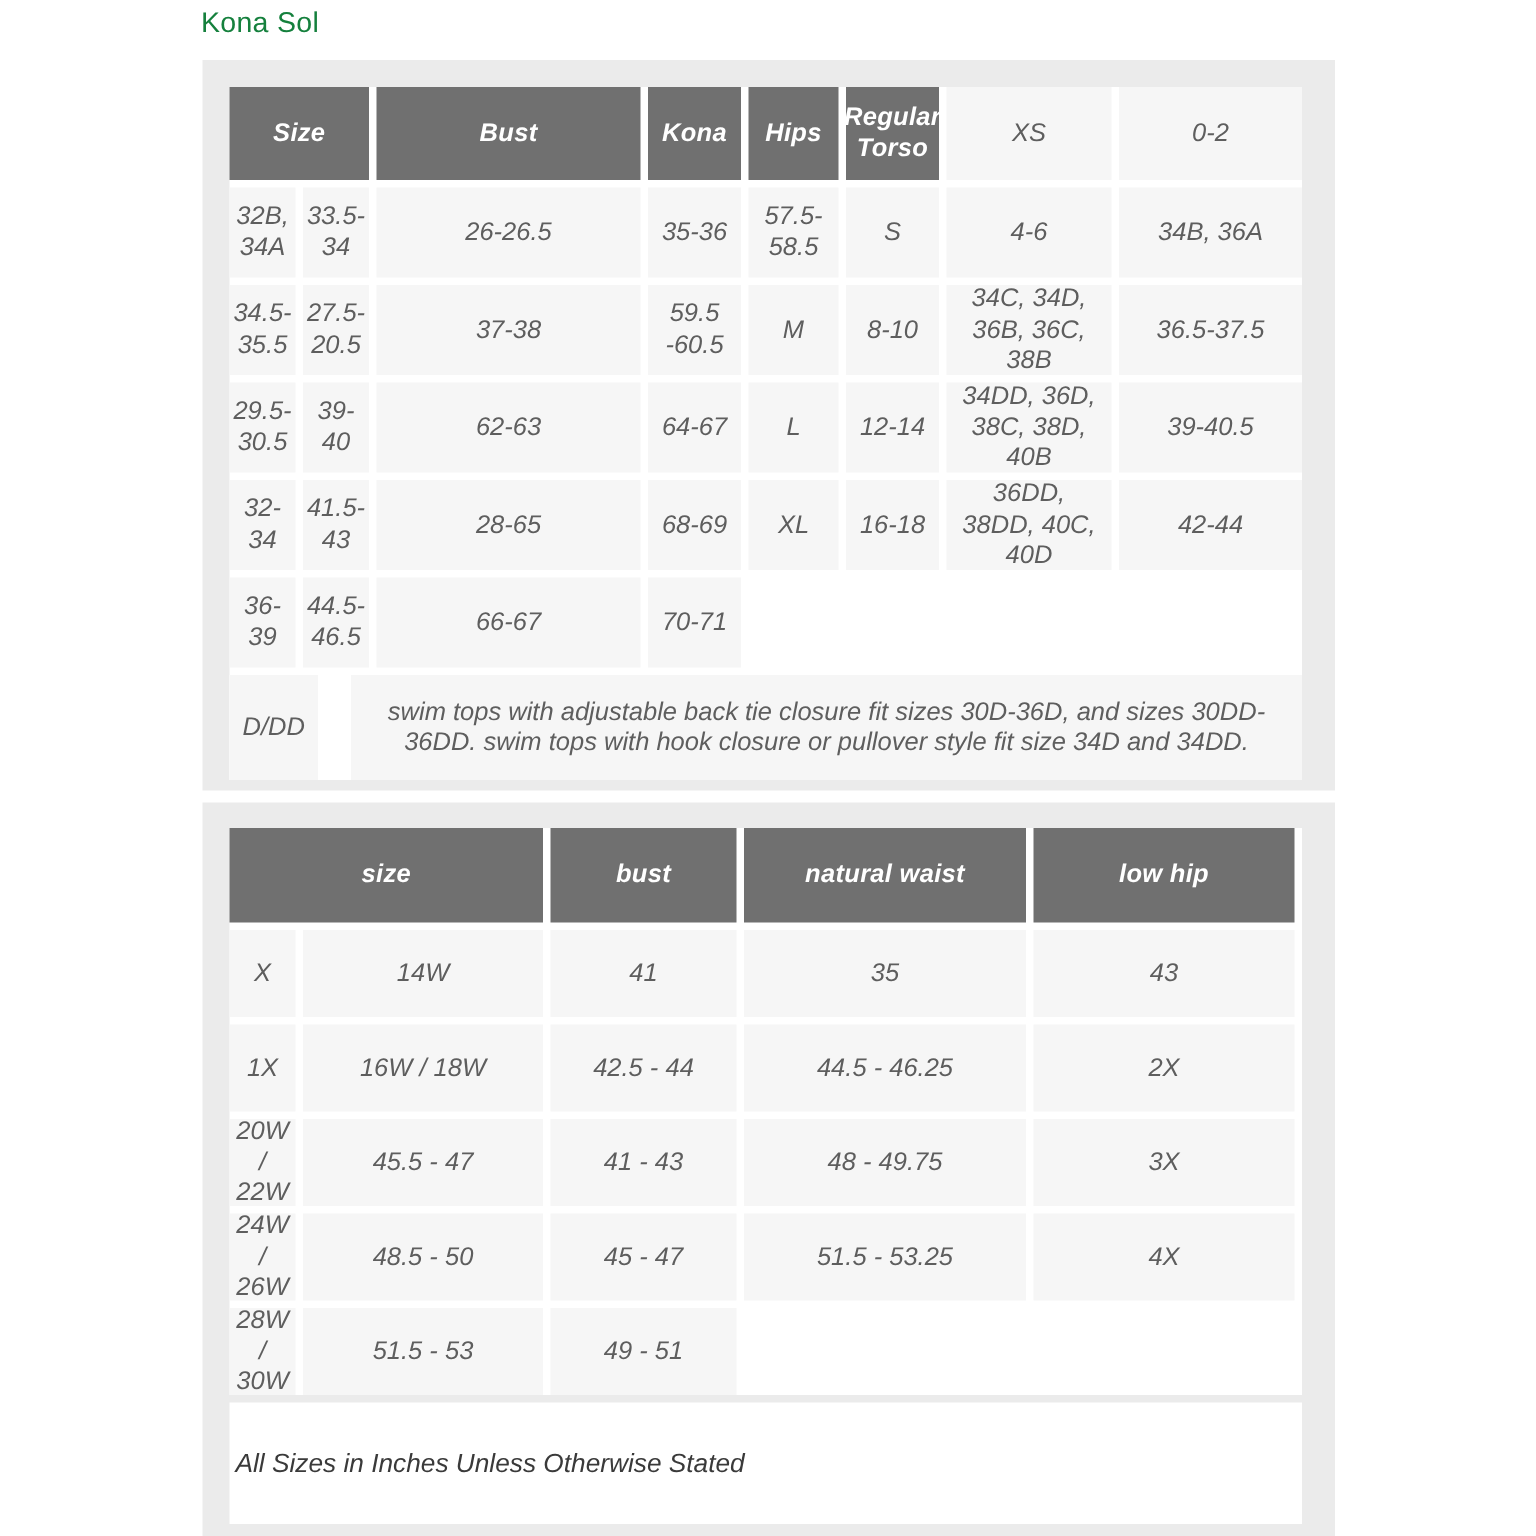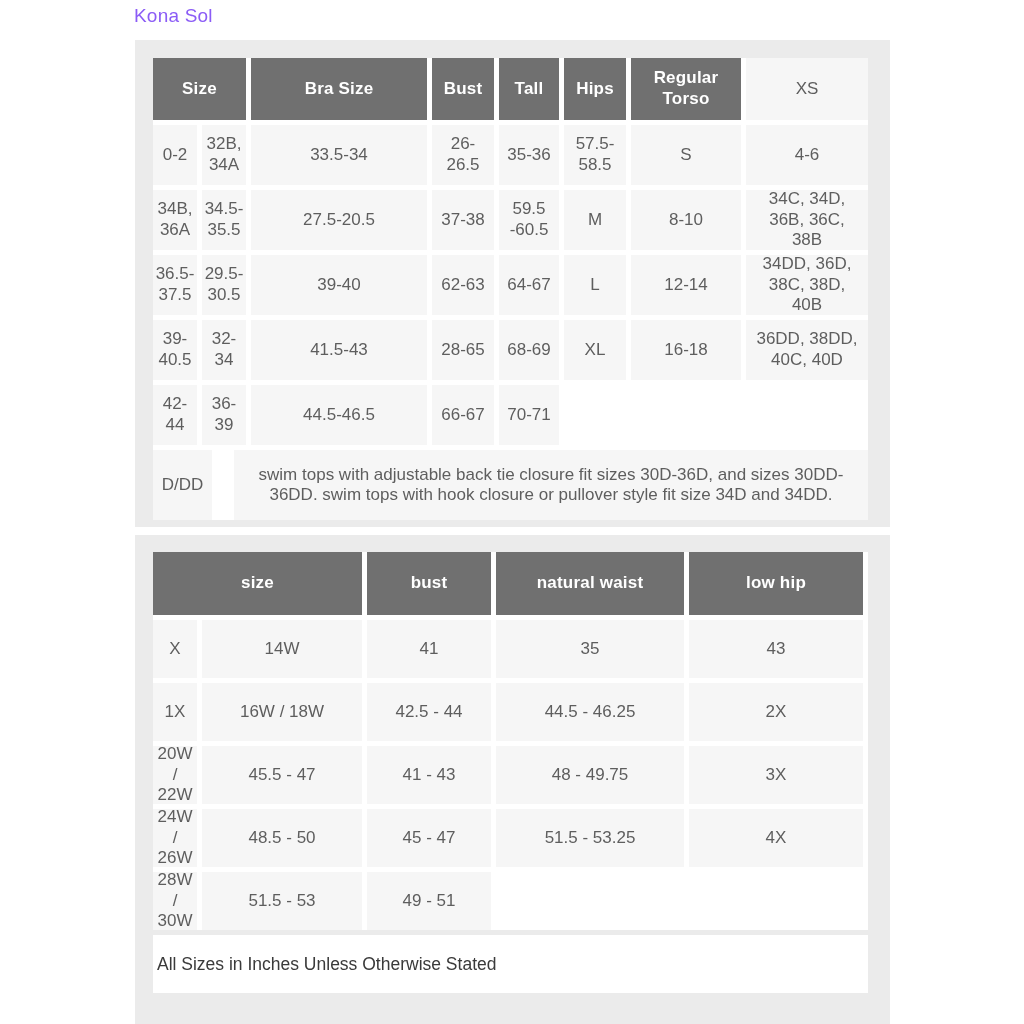--- a/index.html
+++ b/index.html
@@ -4,25 +4,25 @@
 <title>Size Chart</title>
 <style>
   html,body{margin:0;padding:0;background:#fff;}
   body{
     position:relative;width:1024px;height:1024px;overflow:hidden;
     font-family:"Liberation Sans","DejaVu Sans",sans-serif;
     -webkit-font-smoothing:antialiased;
   }
   .page-title{
     position:absolute;left:134px;top:5px;
-    font-size:19px;color:#8b5cf6;letter-spacing:.2px;
+    font-size:19px;color:#15803d;letter-spacing:.2px;
   }
   .panel{
     position:absolute;left:135px;width:755px;
-    background:var(--panel-bg,#ebebeb);box-sizing:border-box;
+    background:var(--panel-bg,#ebebeb);box-sizing:border-box;font-style:italic;
   }
   .panel1{top:40px;height:487px;padding:18px 0 0 18px;}
   .panel2{top:535px;height:489px;padding:17px 0 0 18px;}
   .grid{display:grid;gap:5px;width:715px;background:#fff;}
   .grid1{
     grid-template-columns:44px 44px 176px 62px 60px 62px 110px 122px;
     grid-template-rows:62px repeat(5,60px) 70px;
   }
   .grid2{
     grid-template-columns:44px 160px 124px 188px 174px;
@@ -37,36 +37,35 @@
   .hd{
     background:var(--header-bg,#707070);color:var(--header-text,#fff);
     font-weight:bold;letter-spacing:.2px;
   }
   .sp2{grid-column:span 2;}
   .bra{padding:0 10px;}
   .noterow{grid-column:1 / -1;display:flex;gap:22px;background:#fff;}
   .noterow .lab{width:59px;flex:0 0 59px;}
   .noterow .note{flex:1;padding:0 12px;line-height:1.18;}
   .footband{
-    width:715px;height:58px;margin-top:5px;background:#fff;
+    width:715px;height:81px;margin-top:5px;background:#fff;
     display:flex;align-items:center;padding-left:4px;box-sizing:border-box;
     font-size:17.5px;color:#3a3a3a;
   }
 </style>
 </head>
 <body>
 
 <div class="page-title">Kona Sol</div>
 
 <section class="panel panel1">
   <div class="grid grid1">
     <div class="c hd sp2">Size</div>
-    <div class="c hd">Bra Size</div>
     <div class="c hd">Bust</div>
-    <div class="c hd">Tall</div>
+    <div class="c hd">Kona</div>
     <div class="c hd">Hips</div>
     <div class="c hd">Regular Torso</div>
 
     <div class="c">XS</div>
     <div class="c">0-2</div>
     <div class="c bra">32B, 34A</div>
     <div class="c">33.5-34</div>
     <div class="c">26-26.5</div>
     <div class="c">35-36</div>
     <div class="c">57.5-58.5</div>

